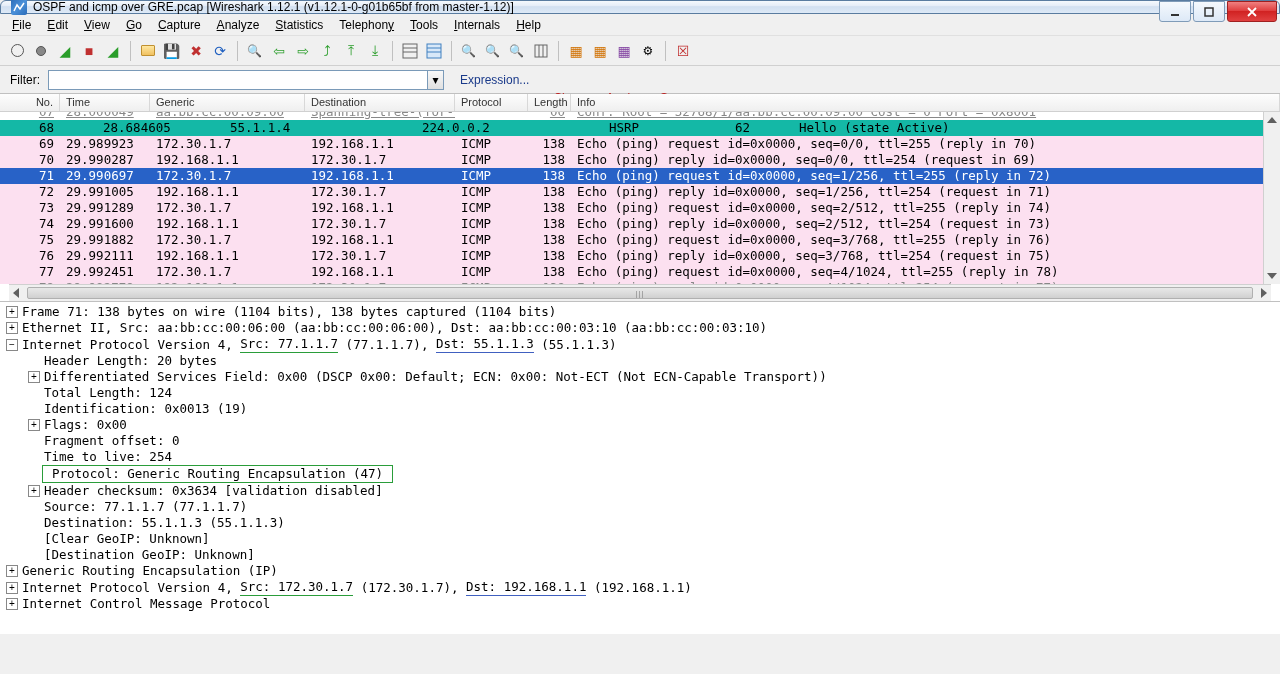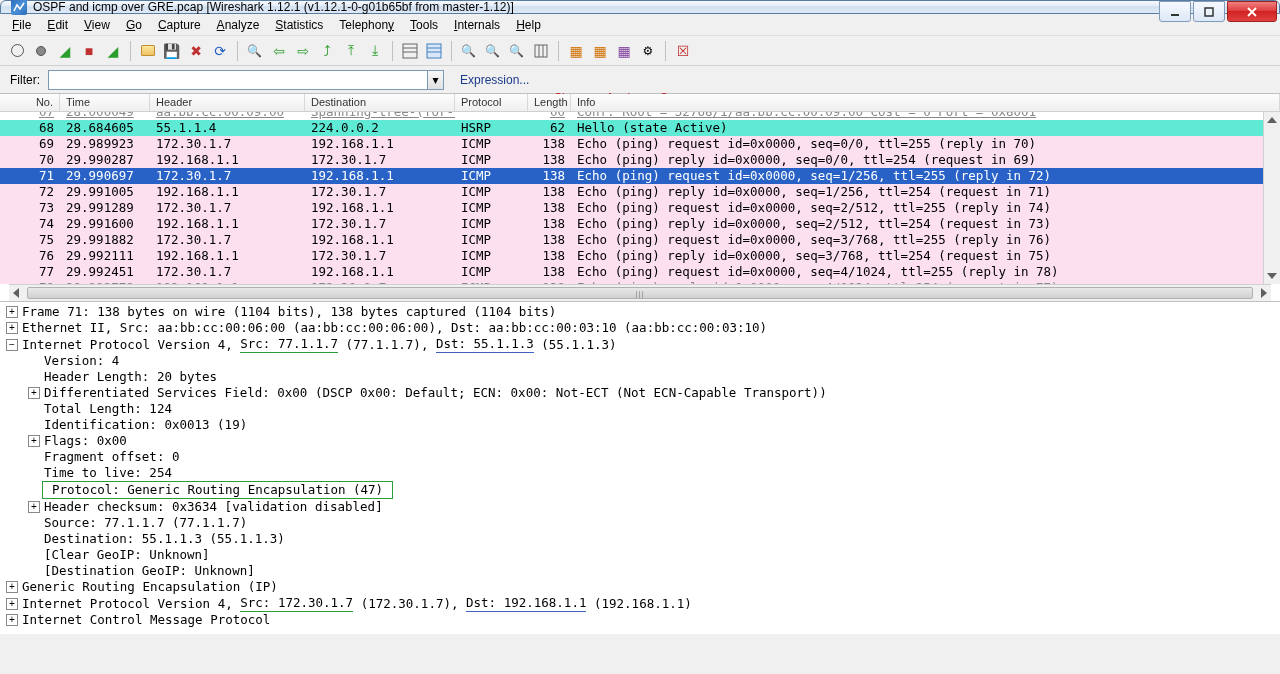--- a/index.html
+++ b/index.html
@@ -199,21 +199,21 @@
   position: absolute;
   top: 3px; width: 0; height: 0;
   border-top: 5px solid transparent;
   border-bottom: 5px solid transparent;
 }
 .scrollbar-h::before { left: 4px; border-right: 6px solid #606060; }
 .scrollbar-h::after { right: 4px; border-left: 6px solid #606060; }
 
 .prow { display: flex; padding: 0; }
 .prow.partial { color: #888; }
-.prow.hsrp { background: #5eead4; }
+.prow.hsrp { background: #14b8a6; gap: 37px; }
 .prow.icmp { background: #fce0f0; }
 .prow.selected { background: #2862c7; color: #fff; }
 .prow > div { padding: 0 6px; white-space: nowrap; overflow: hidden; }
 
 .c-no { width: 60px; text-align: right; }
 .c-time { width: 90px; }
 .c-src { width: 155px; }
 .c-dst { width: 150px; }
 .c-proto { width: 73px; }
 .c-len { width: 43px; text-align: right; }
@@ -420,21 +420,21 @@
   <span class="filter-action">Expression...</span>
   <span class="filter-action disabled">Clear</span>
   <span class="filter-action disabled">Apply</span>
   <span class="filter-action disabled">Save</span>
 </div>
 
 <div class="packet-list">
   <div class="plist-header">
     <div class="c-no">No.</div>
     <div class="c-time">Time</div>
-    <div class="c-src">Header</div>
+    <div class="c-src">Generic</div>
     <div class="c-dst">Destination</div>
     <div class="c-proto">Protocol</div>
     <div class="c-len">Length</div>
     <div class="c-info">Info</div>
   </div>
   <div class="plist-body" id="plist-body">
     <div class="prow partial" style="margin-top: -8px; text-decoration: underline;">
         <div class="c-no">07</div>
         <div class="c-time">28.000049</div>
         <div class="c-src">aa.bb.cc.00.09.00</div>
@@ -546,21 +546,20 @@
   </div>
   <div class="scrollbar-h">
       <div class="scrollbar-h-thumb"></div>
     </div>
 </div>
 
 <div class="details">
   <div class="drow"><span class="exp">+</span><span>Frame 71: 138 bytes on wire (1104 bits), 138 bytes captured (1104 bits)</span></div>
   <div class="drow"><span class="exp">+</span><span>Ethernet II, Src: aa:bb:cc:00:06:00 (aa:bb:cc:00:06:00), Dst: aa:bb:cc:00:03:10 (aa:bb:cc:00:03:10)</span></div>
   <div class="drow"><span class="exp-open">−</span><span>Internet Protocol Version 4, </span><span class="ul-green">Src: 77.1.1.7</span><span> (77.1.1.7), </span><span class="ul-blue">Dst: 55.1.1.3</span><span> (55.1.1.3)</span></div>
-  <div class="drow indent2"><span>Version: 4</span></div>
   <div class="drow indent2"><span>Header Length: 20 bytes</span></div>
   <div class="drow indent1"><span class="exp">+</span><span>Differentiated Services Field: 0x00 (DSCP 0x00: Default; ECN: 0x00: Not-ECT (Not ECN-Capable Transport))</span></div>
   <div class="drow indent2"><span>Total Length: 124</span></div>
   <div class="drow indent2"><span>Identification: 0x0013 (19)</span></div>
   <div class="drow indent1"><span class="exp">+</span><span>Flags: 0x00</span></div>
   <div class="drow indent2"><span>Fragment offset: 0</span></div>
   <div class="drow indent2"><span>Time to live: 254</span></div>
   <div class="drow indent2"><span class="box-green">Protocol: Generic Routing Encapsulation (47)</span></div>
   <div class="drow indent1"><span class="exp">+</span><span>Header checksum: 0x3634 [validation disabled]</span></div>
   <div class="drow indent2"><span>Source: 77.1.1.7 (77.1.1.7)</span></div>

